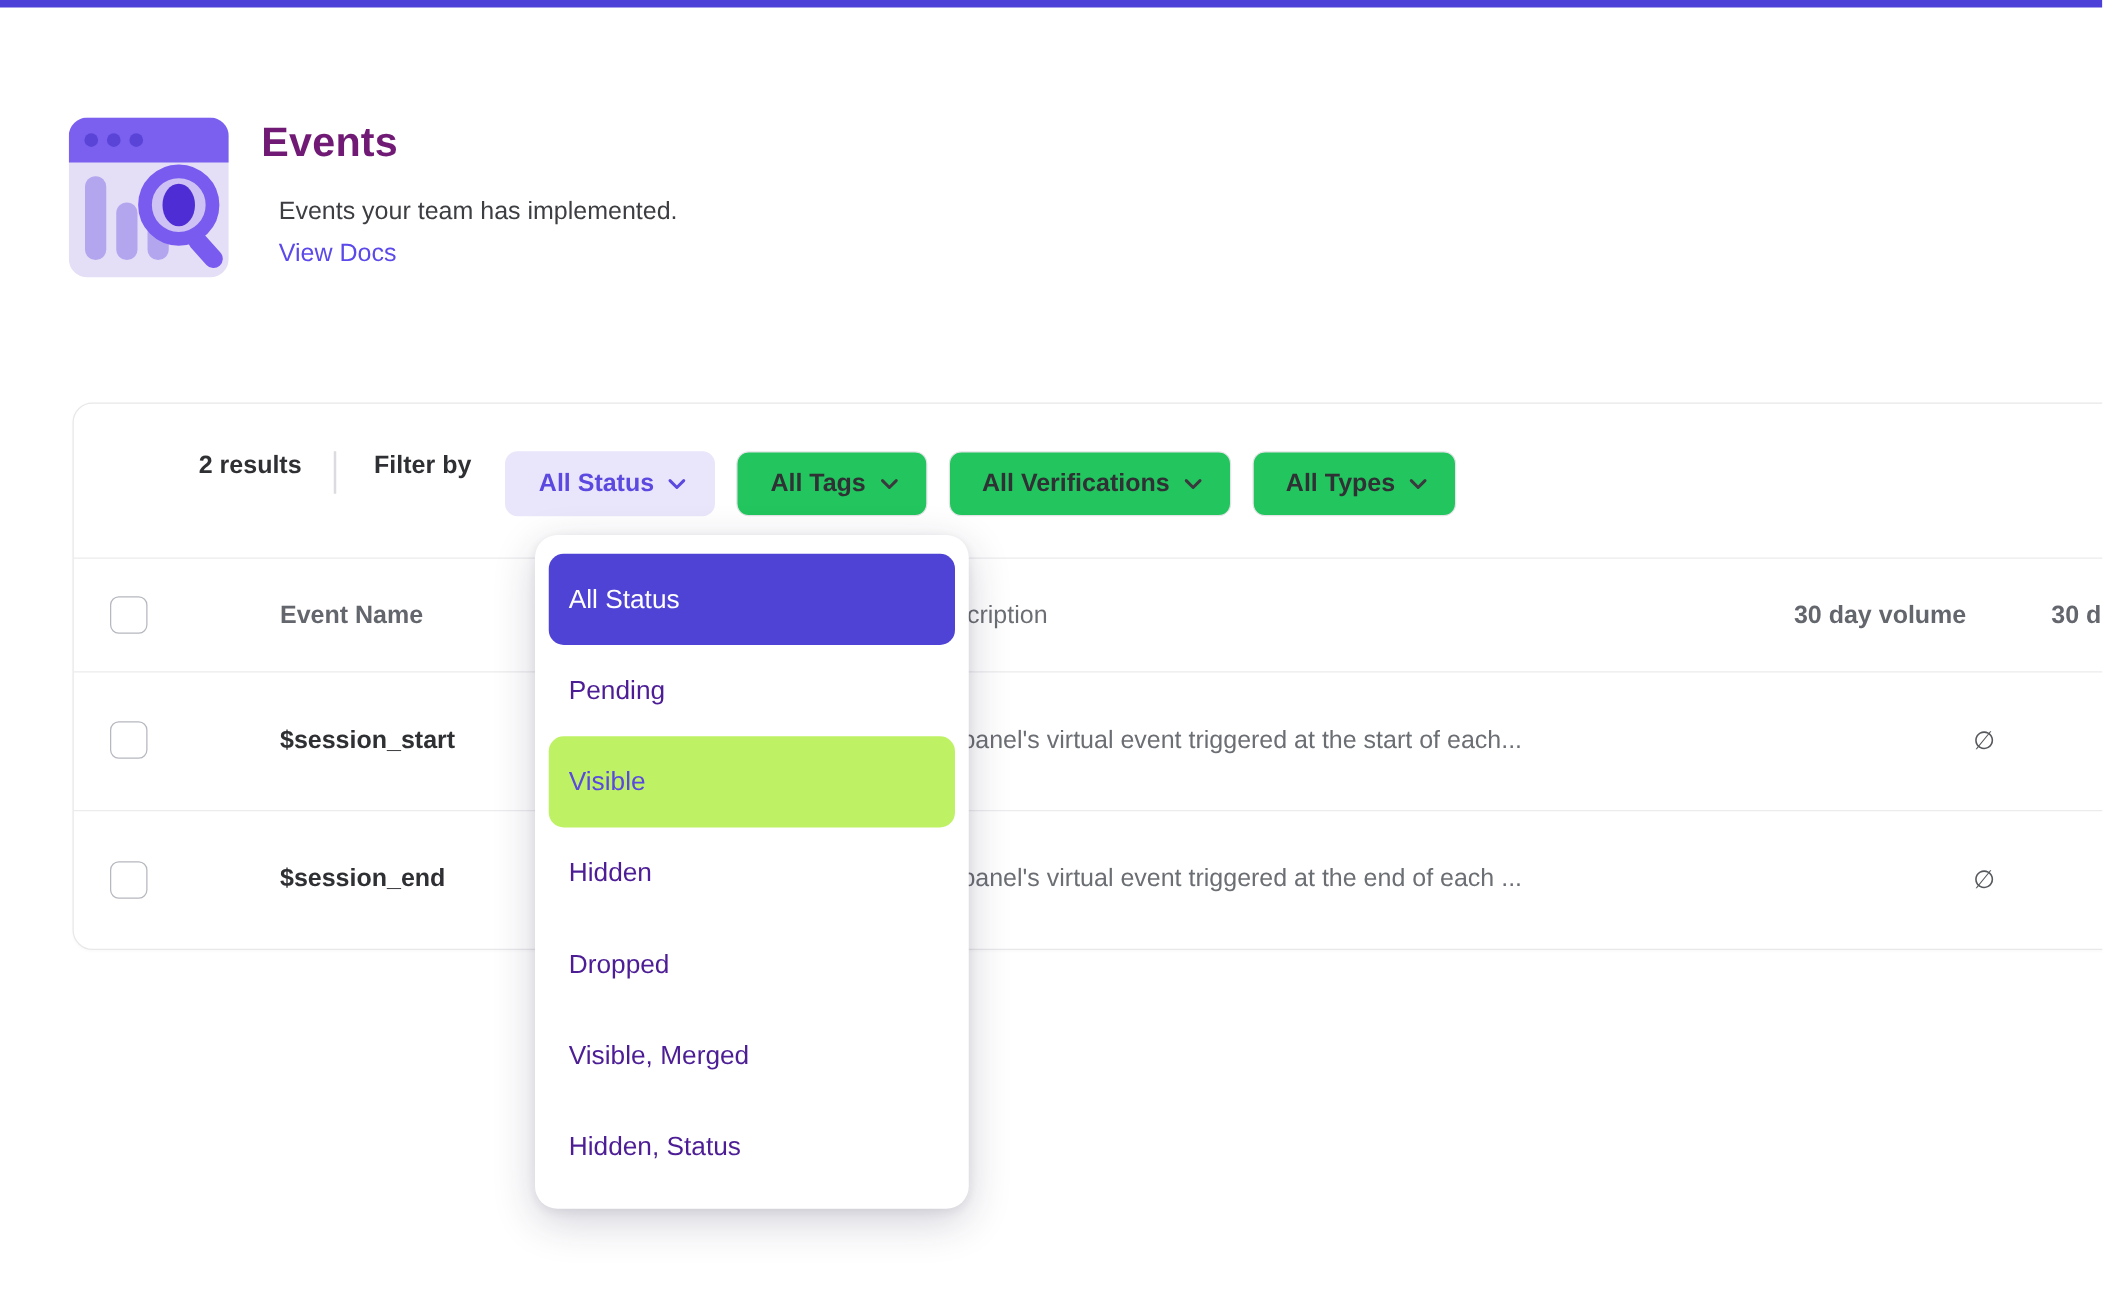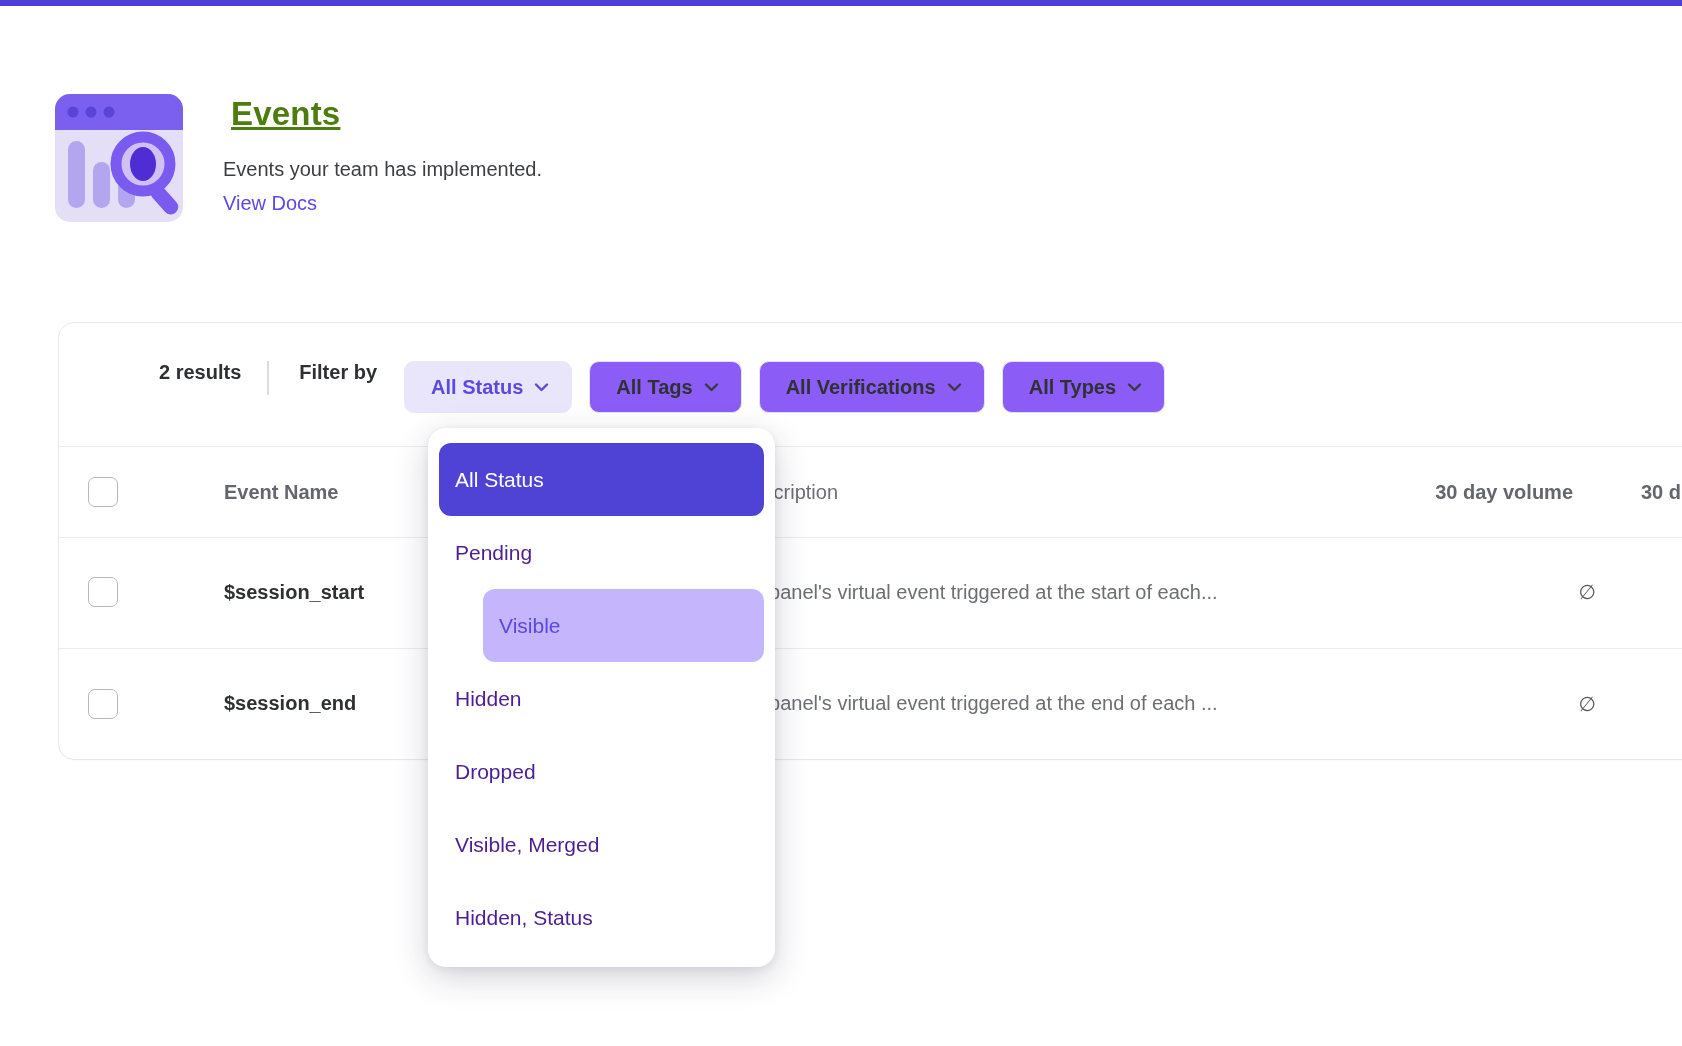--- a/index.html
+++ b/index.html
@@ -5,38 +5,38 @@
   html,body{margin:0;padding:0;background:#fff;}
   #screen{
     position:relative;width:1682px;height:1046px;overflow:hidden;background:#ffffff;
     font-family:"Liberation Sans","DejaVu Sans",sans-serif;color:#2f3033;
   }
   
   .topbar{position:absolute;left:0;top:0;width:1682px;height:6px;background:#4c40d9;}
 
   
   .app-icon{position:absolute;left:55px;top:94px;width:128px;height:128px;}
-  .page-title{position:absolute;left:231px;top:95px;font-size:33px;font-weight:700;color:#4d7c0f;letter-spacing:.2px;text-decoration:underline;}
+  .page-title{position:absolute;left:209px;top:95px;font-size:33px;font-weight:700;color:#701a75;letter-spacing:.2px;}
   .page-subtitle{position:absolute;left:223px;top:158px;font-size:20px;font-weight:400;color:#3d3e42;}
   .view-docs{position:absolute;left:223px;top:192px;font-size:20px;font-weight:500;color:#5b49ea;cursor:pointer;text-align:center;}
 
   
   .card{
     position:absolute;left:58px;top:322px;width:1700px;height:436px;
     background:#fff;border:1px solid #e8e8ea;border-radius:16px;
     box-shadow:0 1px 2px rgba(0,0,0,0.02);
   }
   
   .toolbar{position:absolute;left:100px;top:38px;height:50px;display:flex;align-items:flex-start;}
   .results-count{font-size:20px;font-weight:600;color:#2f3033;}
   .toolbar-divider{width:2px;height:34px;background:#dcdce0;margin-left:26px;}
   .filter-by-label{font-size:20px;font-weight:600;color:#2f3033;margin-left:30px;}
   .chip{
     display:flex;align-items:center;height:50px;padding:0 22px 0 26px;margin-left:17px;
-    background:#8b5cf6;border:1px solid #e4e4e7;border-radius:10px;cursor:pointer;
+    background:#22c55e;border:1px solid #e4e4e7;border-radius:10px;cursor:pointer;
     font-size:20px;font-weight:600;color:#303135;
   }
   .chip:first-of-type{margin-left:27px;}
   .chip.active{background:#e9e6fb;border-color:#e9e6fb;color:#5b49e0;}
   .chip .chev{margin-left:11px;display:flex;}
   .chip.active .chev svg polyline{stroke:#5b49e0;}
 
   
   .thead{position:absolute;left:0;top:123px;width:100%;height:90px;border-top:1px solid #ececee;border-bottom:1px solid #ececee;}
   .trow1{position:absolute;left:0;top:213px;width:100%;height:112px;border-bottom:1px solid #ececee;}
@@ -55,21 +55,21 @@
   .dropdown{
     position:absolute;left:428px;top:428px;width:347px;height:539px;box-sizing:border-box;
     background:#fff;border-radius:18px;box-shadow:0 10px 34px rgba(35,32,70,0.20), 0 2px 8px rgba(35,32,70,0.08);
     padding:15px 11px;z-index:50;
   }
   .dd-item{
     height:73px;display:flex;align-items:center;padding-left:16px;border-radius:12px;
     font-size:21px;font-weight:500;color:#4c1d95;cursor:pointer;box-sizing:border-box;
   }
   .dd-item.selected{background:#4f43d6;color:#ffffff;}
-  .dd-item.highlighted{background:#c4b5fd;color:#5a49e0;margin-left:44px;}
+  .dd-item.highlighted{background:#bef264;color:#5a49e0;}
 </style>
 </head>
 <body>
 
 <div id="screen">
 
   <div class="topbar"></div>
 
   <div class="app-icon">
     <svg width="128" height="128" viewBox="0 0 128 128">

